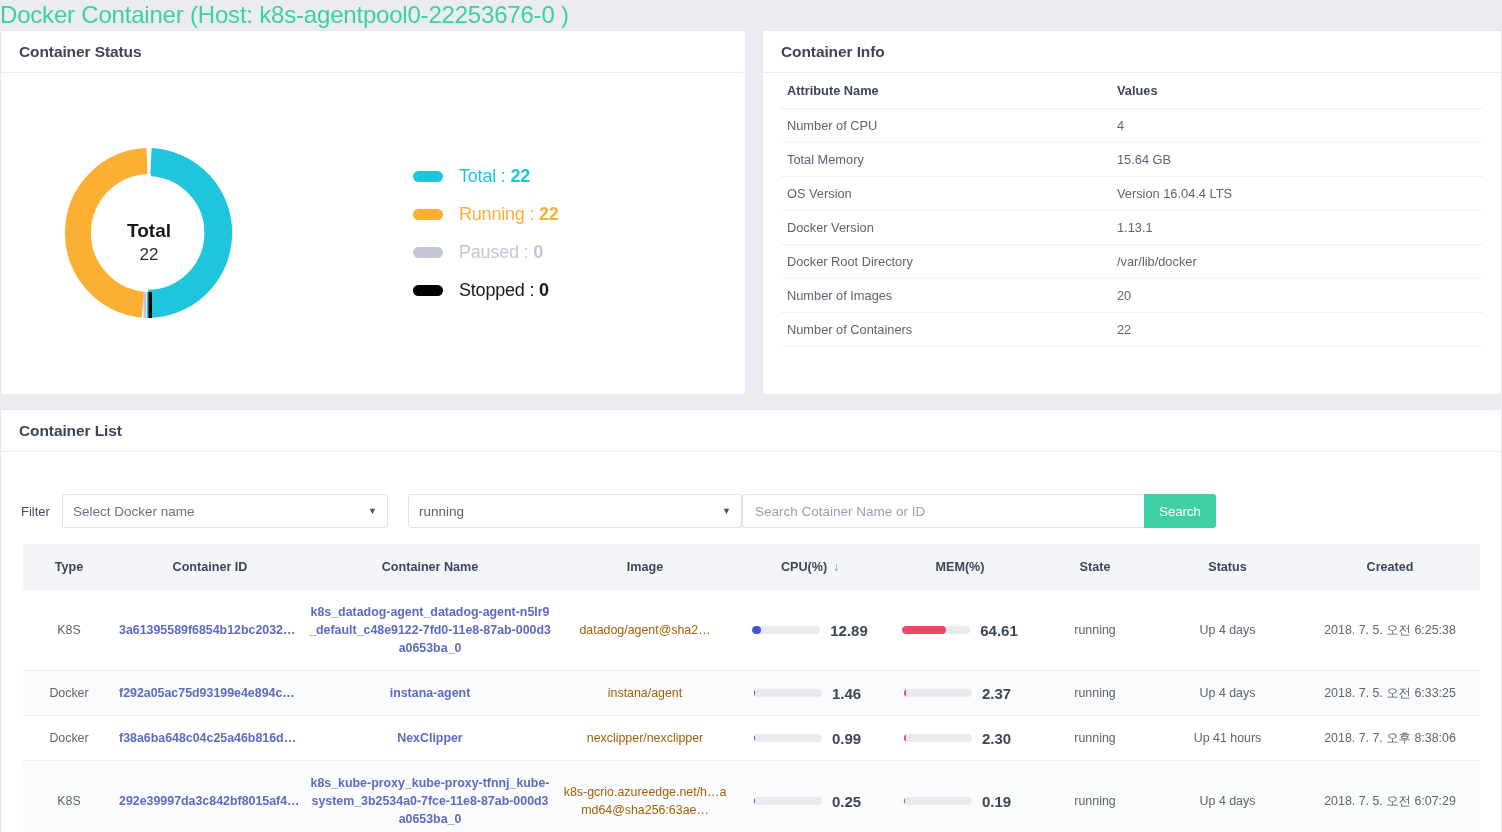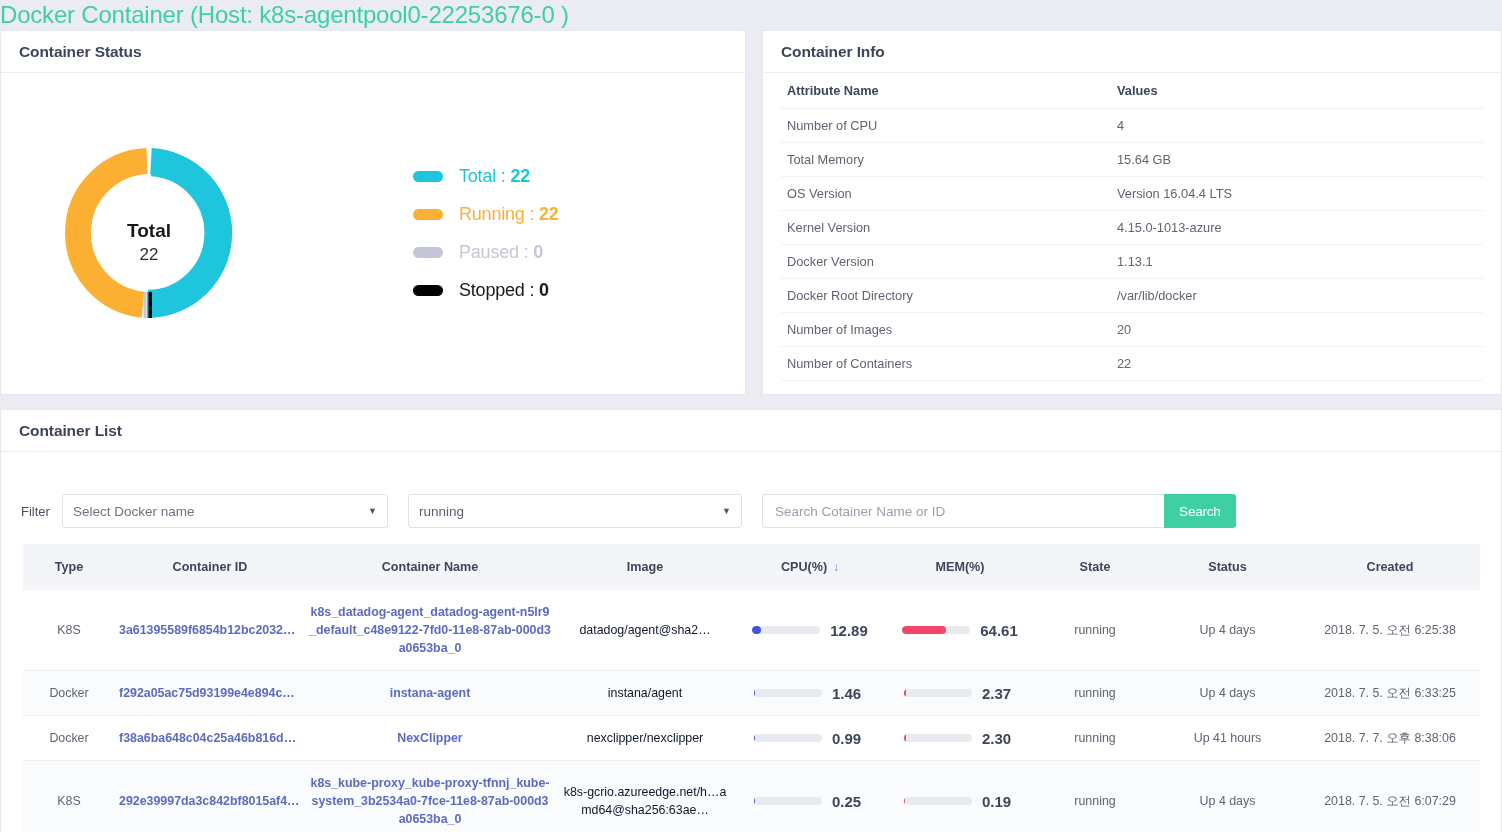--- a/index.html
+++ b/index.html
@@ -107,21 +107,21 @@
   }
   .select-box .caret {
     position: absolute; right: 10px; top: 50%; transform: translateY(-50%);
     font-size: 9px; color: #4d5260;
   }
   #select-docker { width: 326px; }
   #select-state  { width: 334px; margin-left: 20px; }
   #select-state .sel-val { color: #5a6070; }
 
   .search-wrap {
-    margin-left: 20px; display: flex; height: 34px;
+    display: flex; height: 34px;
   }
   .search-input {
     width: 402px; height: 34px;
     border: 1px solid #dfe2ea; border-right: none; border-radius: 3px 0 0 3px;
     padding: 0 12px; font-size: 13.5px; color: #3d4659;
     outline: none; background: #fff;
     font-family: "Liberation Sans", sans-serif;
   }
   .search-input::placeholder { color: #9aa0ad; }
   .search-btn {
@@ -155,21 +155,21 @@
   .w-state { width: 120px; }
   .w-status { width: 145px; }
   .w-created { width: 180px; }
 
   .cid-link, .cname-link {
     color: #5c6bc0; font-weight: bold; text-decoration: none;
     display: block; cursor: pointer;
   }
   .cid-link { white-space: nowrap; overflow: hidden; text-overflow: ellipsis; }
   .cname-link { line-height: 18px; word-break: break-all; }
-  .img-cell { line-height: 18px; word-break: break-all; color: #0f172a; }
+  .img-cell { line-height: 18px; word-break: break-all; color: #a16207; }
 
   .sort-arrow { color: #6f7fd6; font-size: 12px; margin-left: 6px; }
 
   
   .meter-cell { display: flex; align-items: center; justify-content: center; }
   .meter {
     width: 68px; height: 8px; border-radius: 4px;
     background: #e8eaf0; position: relative; overflow: hidden;
     flex: 0 0 auto;
   }
@@ -259,24 +259,20 @@
           </tr>
           <tr>
             <td class="col-attr">Total Memory</td>
             <td>15.64 GB</td>
           </tr>
           <tr>
             <td class="col-attr">OS Version</td>
             <td>Version 16.04.4 LTS</td>
           </tr>
           <tr>
-            <td class="col-attr">Kernel Version</td>
-            <td>4.15.0-1013-azure</td>
-          </tr>
-          <tr>
             <td class="col-attr">Docker Version</td>
             <td>1.13.1</td>
           </tr>
           <tr>
             <td class="col-attr">Docker Root Directory</td>
             <td>/var/lib/docker</td>
           </tr>
           <tr>
             <td class="col-attr">Number of Images</td>
             <td>20</td>

